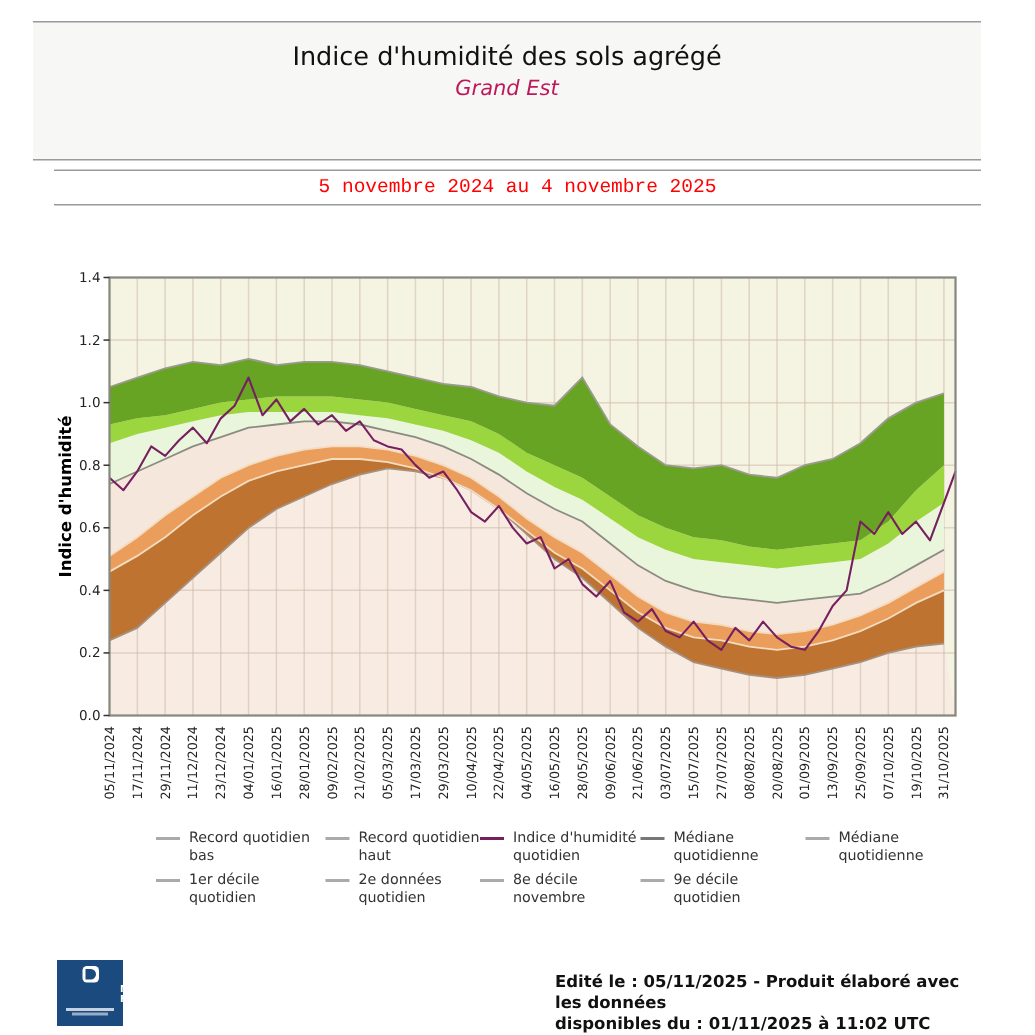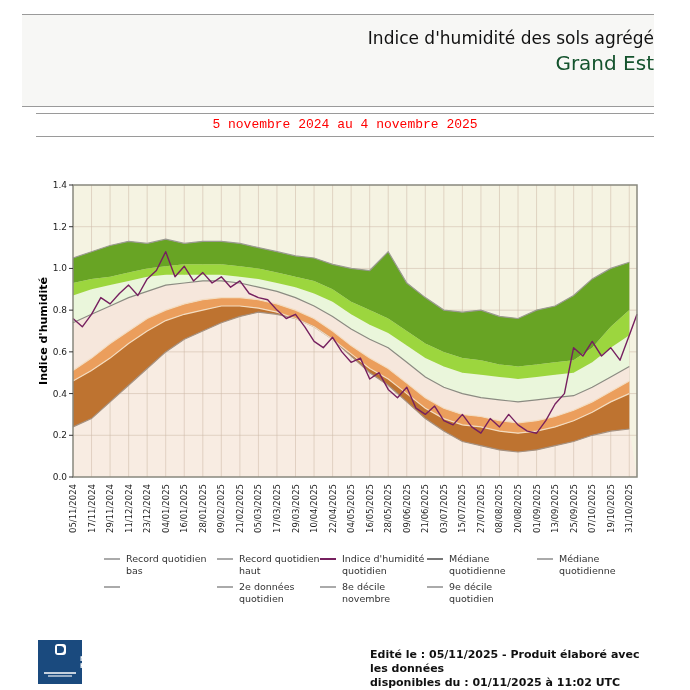--- a/index.html
+++ b/index.html
@@ -3,23 +3,23 @@
 <meta charset="utf-8">
 <style>
   html,body{margin:0;padding:0;background:#ffffff;}
   .page{position:relative;width:690px;height:690px;background:#ffffff;
         font-family:"DejaVu Sans","Liberation Sans",sans-serif;overflow:hidden;}
 
   
   .title-panel{position:absolute;left:22px;right:36px;top:14px;height:91px;
 
                background:#f7f7f5;border-top:1px solid #9a9a9a;border-bottom:1px solid #9a9a9a;
-               text-align:right;}
+               text-align:center;}
   .chart-title{margin-top:13px;font-size:17px;color:#111;}
-  .chart-subtitle{margin-top:3px;font-size:20px;color:#14532d;}
+  .chart-subtitle{margin-top:3px;font-size:14px;font-style:italic;color:#be185d;}
   .date-strip{position:absolute;left:36px;right:36px;top:113px;height:22px;
               border-top:1px solid #9a9a9a;border-bottom:1px solid #9a9a9a;
               text-align:center;font-family:Liberation Mono, monospace;}
   .date-strip span{display:inline-block;margin-top:3px;font-size:13px;color:#ff0000;}
 
   
   svg.chart{position:absolute;left:0;top:0;width:690px;height:690px;}
 
   
   .legend{position:absolute;left:0;top:553px;width:690px;height:50px;font-size:9.5px;color:#333;margin-left:20px;}
@@ -159,20 +159,21 @@
 
   <div class="legend" id="legend">
       <div class="legend-col" style="left: 84px;">
         <div class="legend-item">
           <span class="legend-swatch" style="background: rgb(170, 170, 170);"></span>
           <span class="legend-label">Record quotidien
 bas</span>
         </div>
         <div class="legend-item">
           <span class="legend-swatch" style="background: rgb(170, 170, 170);"></span>
+          <span class="legend-label">1er décile quotidien</span>
         </div>
       </div>
       <div class="legend-col" style="left: 197px;">
         <div class="legend-item">
           <span class="legend-swatch" style="background: rgb(170, 170, 170);"></span>
           <span class="legend-label">Record quotidien
 haut</span>
         </div>
         <div class="legend-item">
           <span class="legend-swatch" style="background: rgb(170, 170, 170);"></span>

